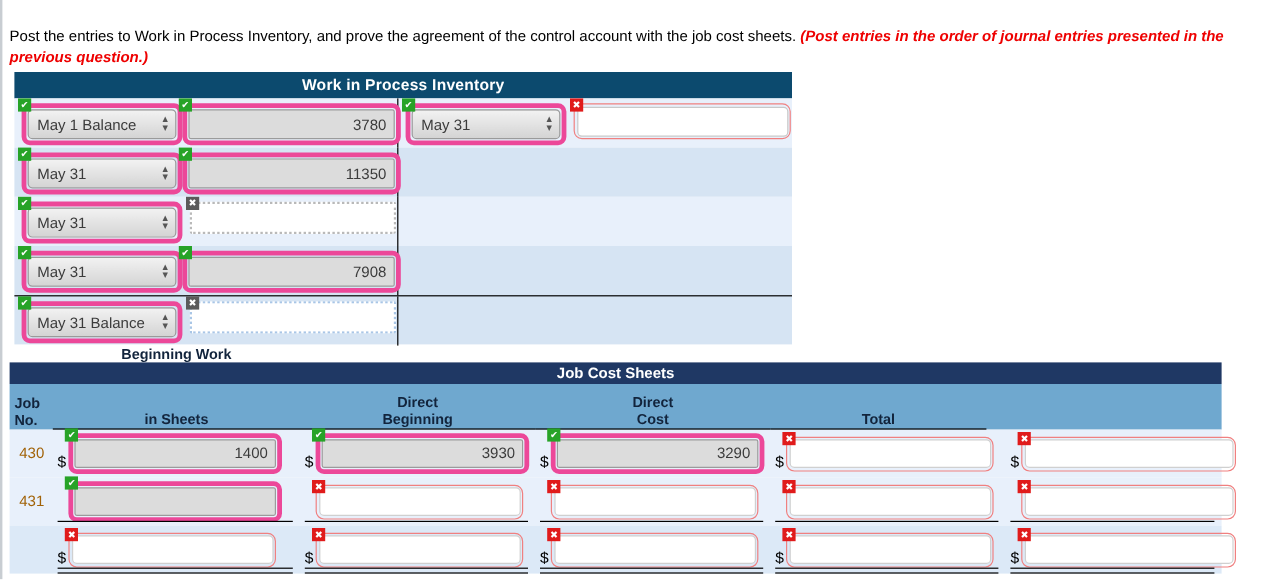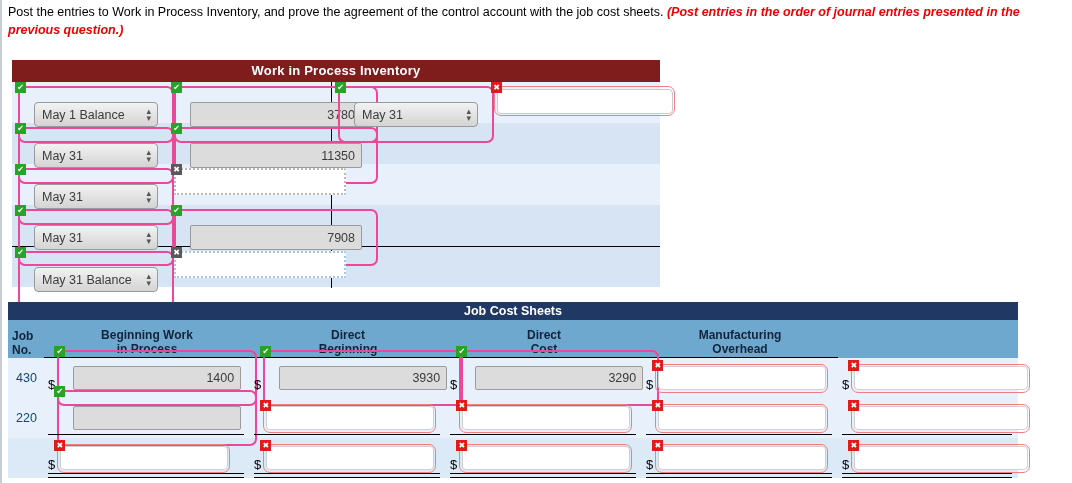--- a/index.html
+++ b/index.html
@@ -15,36 +15,36 @@
     overflow: hidden;
     background: #ffffff;
   }
   .left-rule {
     position: absolute; left: 0; top: 0; width: 2px; height: 483px;
     background: #c8cdd2;
   }
 
   
   .prompt {
-    position: absolute; left: 8px; top: 4px; width: 1058px;
+    position: absolute; left: 8px; top: 22px; width: 1058px;
     font-size: 12.5px; color: #000; line-height: 1.42;
   }
   .prompt .em {
     color: #ee0000; font-weight: bold; font-style: italic;
   }
 
   
   .tbl { position: absolute; border-collapse: collapse; }
 
   
   #wip {
     left: 12px; top: 60px; width: 648px;
   }
   .wip-title {
-    background: #7f1d1d;
+    background: #0c4a6e;
     color: #ffffff;
     font-weight: bold;
     font-size: 13px;
     text-align: center;
     height: 22px;
     line-height: 22px;
     letter-spacing: .2px;
   }
   .wip-body { width: 648px; }
   .wip-row {
@@ -83,23 +83,23 @@
     font-size: 8px; line-height: 11px; text-align: center;
     color: #fff; font-weight: bold; z-index: 5;
     font-family: "DejaVu Sans", sans-serif;
   }
   .badge.ok   { background: #27a327; }
   .badge.err  { background: #e01b1b; }
   .badge.gray { background: #5a5a5a; }
 
   
   .shell-ok {
-    border: 2px solid #ec4899;
+    border: 4px solid #ec4899;
     border-radius: 7px;
-    padding: 14px;
+    padding: 1px;
     background: transparent;
     display: inline-block;
   }
   
   .shell-err {
     border: 1.5px solid #f08080;
     border-radius: 7px;
     padding: 1.5px;
     background: transparent;
     display: inline-block;
@@ -218,27 +218,27 @@
   }
   input.money.white { background: #ffffff; border-color: #d0d0d0; border-radius: 4px; }
 
   .col-job   { width: 36px; }
   .col-bwip  { width: 206px; }
   .col-dm    { width: 196px; }
   .col-dl    { width: 196px; }
   .col-moh   { width: 196px; }
   .col-tot   { width: 180px; }
   .jcs-head .col-job  { width: 36px; }
-  .jcs-head .col-bwip { width: 206px; }
+  .jcs-head .col-bwip { width: 206px; gap: 40px; }
   .jcs-head .col-dm   { width: 196px; }
   .jcs-head .col-dl   { width: 196px; }
   .jcs-head .col-moh  { width: 196px; }
   .jcs-head .col-tot  { width: 180px; }
   .head-sep { border-bottom: 1.4px solid #000; }
-  .jobno { font-size: 12.5px; color: #0c4a6e; padding-left: 4px; }
+  .jobno { font-size: 12.5px; color: #a16207; padding-left: 4px; }
 </style>
 </head>
 <body>
 
 <div class="page">
   <div class="left-rule"></div>
 
   <div class="prompt">
     <span>Post the entries to Work in Process Inventory, and prove the agreement of the control account with the job cost sheets. </span><span class="em">(Post entries in the order of journal entries presented in the previous question.)</span>
   </div>
@@ -313,33 +313,33 @@
 
   <div class="tbl" id="jcs">
     <div class="jcs-title">Job Cost Sheets</div>
     <div class="jcs-head" id="jcs-head">
         <div class="c col-job left">
           <span class="l1">Job</span>
           <span class="l2">No.</span>
         </div>
         <div class="c col-bwip head-sep">
           <span class="l1">Beginning Work</span>
-          <span class="l2">in Process</span>
+          <span class="l2">in Sheets</span>
         </div>
         <div class="c col-dm head-sep">
           <span class="l1">Direct</span>
           <span class="l2">Beginning</span>
         </div>
         <div class="c col-dl head-sep">
           <span class="l1">Direct</span>
           <span class="l2">Cost</span>
         </div>
-        <div class="c col-moh head-sep">
-          <span class="l1">Manufacturing</span>
-          <span class="l2">Overhead</span>
+        <div class="c col-tot head-sep">
+          <span class="l1"></span>
+          <span class="l2">Total</span>
         </div>
       </div>
     <div id="jcs-body">
         <div class="jcs-row shade-a">
           <div class="jcs-cell col-job">
             <span class="jobno">430</span>
           </div>
           <div class="jcs-cell col-bwip">
             <span class="dollar">$</span>
             <span class="fw"><span class="badge ok">✔</span><span class="shell-ok"><input class="money" style="width: 168px;" value="1400"></span></span>
@@ -356,21 +356,21 @@
             <span class="dollar">$</span>
             <span class="fw"><span class="badge err">✖</span><span class="shell-err"><input class="money white" style="width: 168px;" value=""></span></span>
           </div>
           <div class="jcs-cell col-tot">
             <span class="dollar">$</span>
             <span class="fw"><span class="badge err">✖</span><span class="shell-err"><input class="money white" style="width: 174px;" value=""></span></span>
           </div>
         </div>
         <div class="jcs-row shade-a">
           <div class="jcs-cell col-job">
-            <span class="jobno">220</span>
+            <span class="jobno">431</span>
           </div>
           <div class="jcs-cell col-bwip">
             <span class="dollar hidden">$</span>
             <span class="fw"><span class="badge ok">✔</span><span class="shell-ok"><input class="money" style="width: 168px;" value=""></span></span>
             <span class="underline-1"></span>
           </div>
           <div class="jcs-cell col-dm">
             <span class="dollar hidden">$</span>
             <span class="fw"><span class="badge err">✖</span><span class="shell-err"><input class="money white" style="width: 168px;" value=""></span></span>
             <span class="underline-1"></span>

